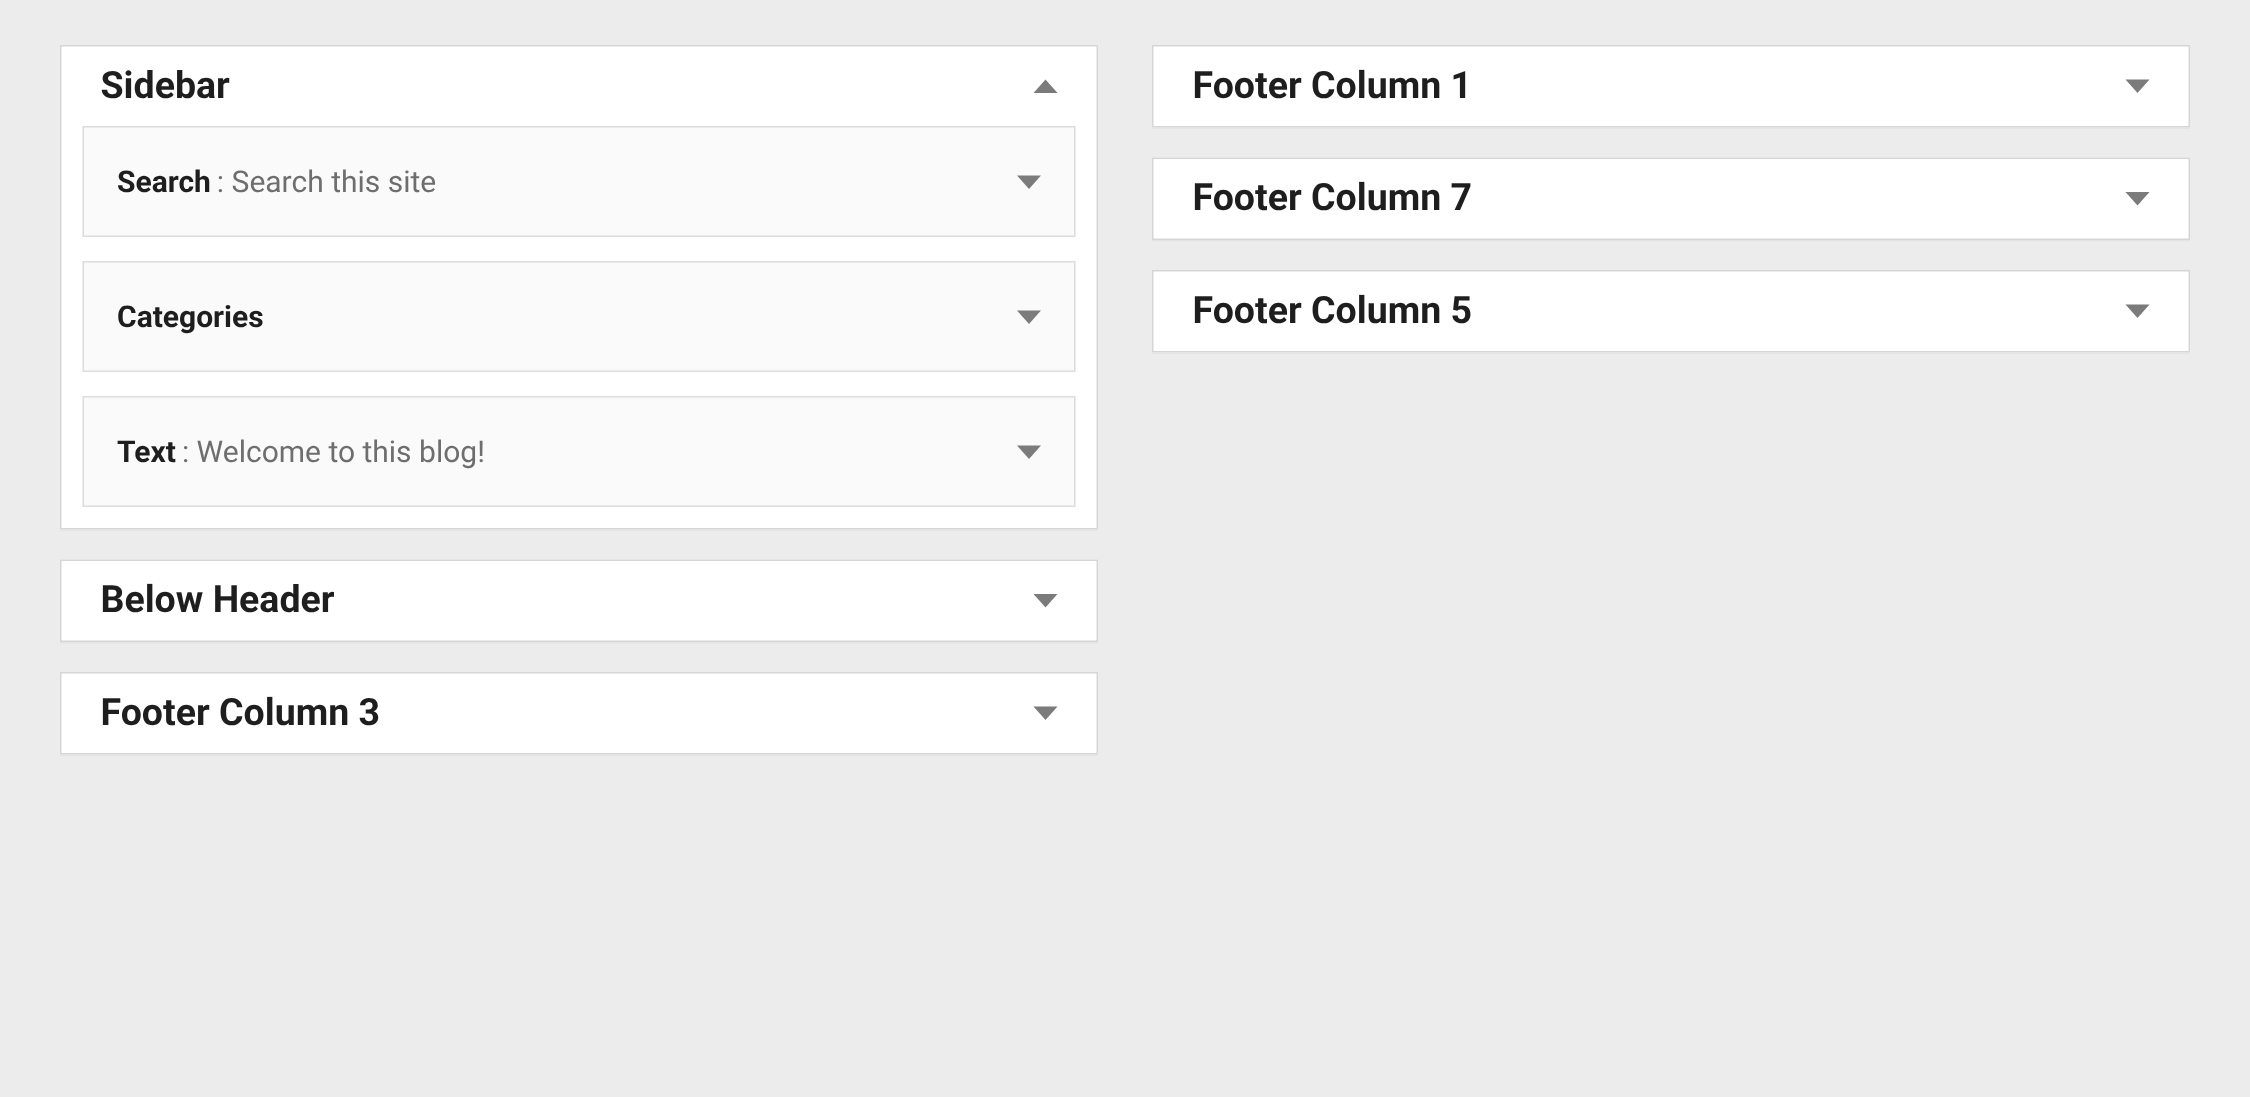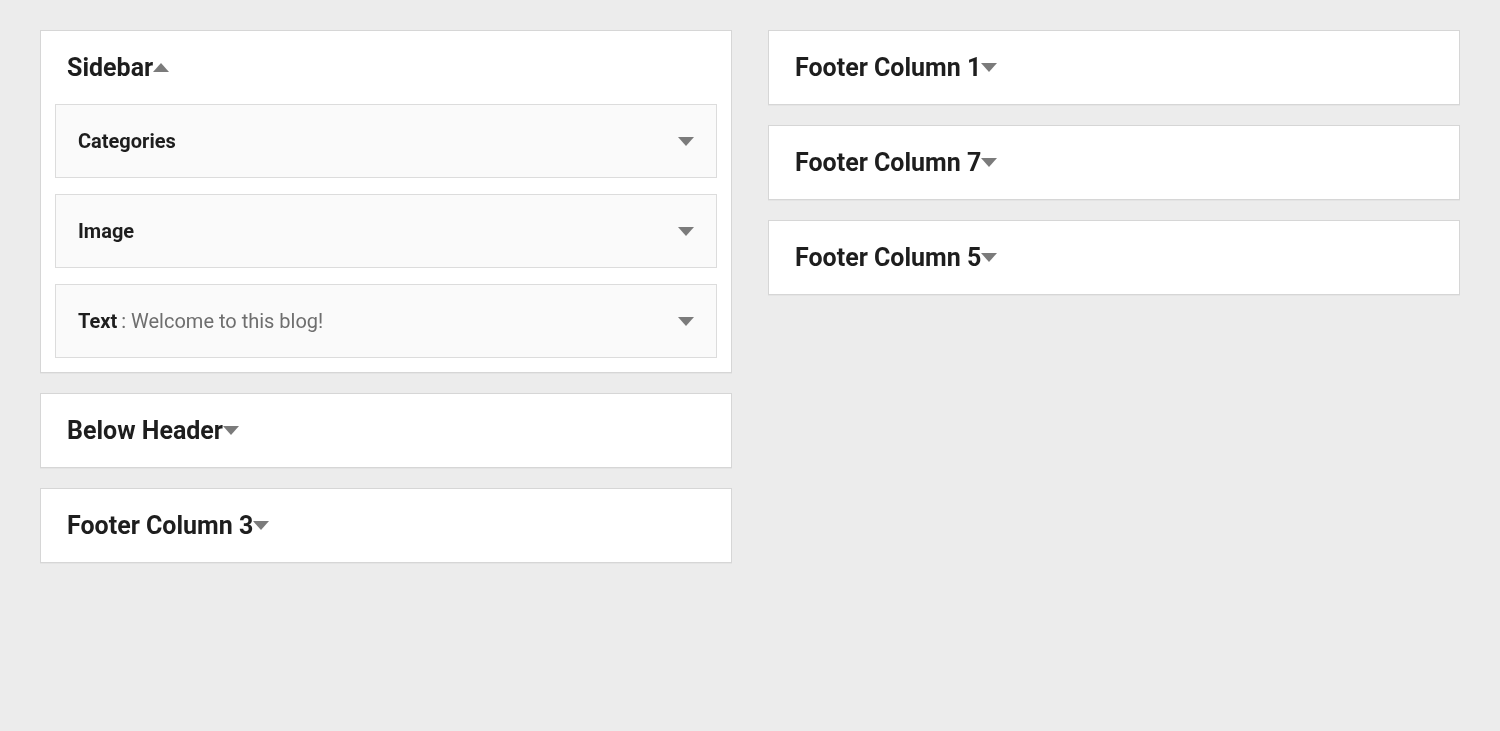--- a/index.html
+++ b/index.html
@@ -25,21 +25,22 @@
       gap: 20px;
     }
     .panel {
       background: #ffffff;
       border: 1px solid #d6d6d6;
       box-shadow: 0 1px 0 rgba(0,0,0,0.03);
     }
     .panel-header {
       display: flex;
       align-items: center;
-      padding: 22px 26px;
+      justify-content: space-between;
+      padding: 12px 26px;
       cursor: pointer;
     }
     .panel-title {
       font-size: 25px;
       font-weight: 700;
       color: #1e1e1e;
     }
     .panel-body {
       padding: 0 14px 14px 14px;
       display: flex;
@@ -86,34 +87,34 @@
 
   <div class="column">
 
     <div class="panel">
       <div class="panel-header">
         <span class="panel-title">Sidebar</span>
         <span class="tri tri-up"></span>
       </div>
       <div class="panel-body">
 
+        <div class="widget">
+          <span>
+            <span class="widget-label">Search</span><span class="widget-desc">: Search this site</span>
+          </span>
+          <span class="tri tri-down"></span>
+        </div>
 
         <div class="widget">
           <span>
             <span class="widget-label">Categories</span><span class="widget-desc"></span>
           </span>
           <span class="tri tri-down"></span>
         </div>
 
-        <div class="widget">
-          <span>
-            <span class="widget-label">Image</span><span class="widget-desc"></span>
-          </span>
-          <span class="tri tri-down"></span>
-        </div>
 
         <div class="widget">
           <span>
             <span class="widget-label">Text</span><span class="widget-desc">: Welcome to this blog!</span>
           </span>
           <span class="tri tri-down"></span>
         </div>
 
       </div>
     </div>

